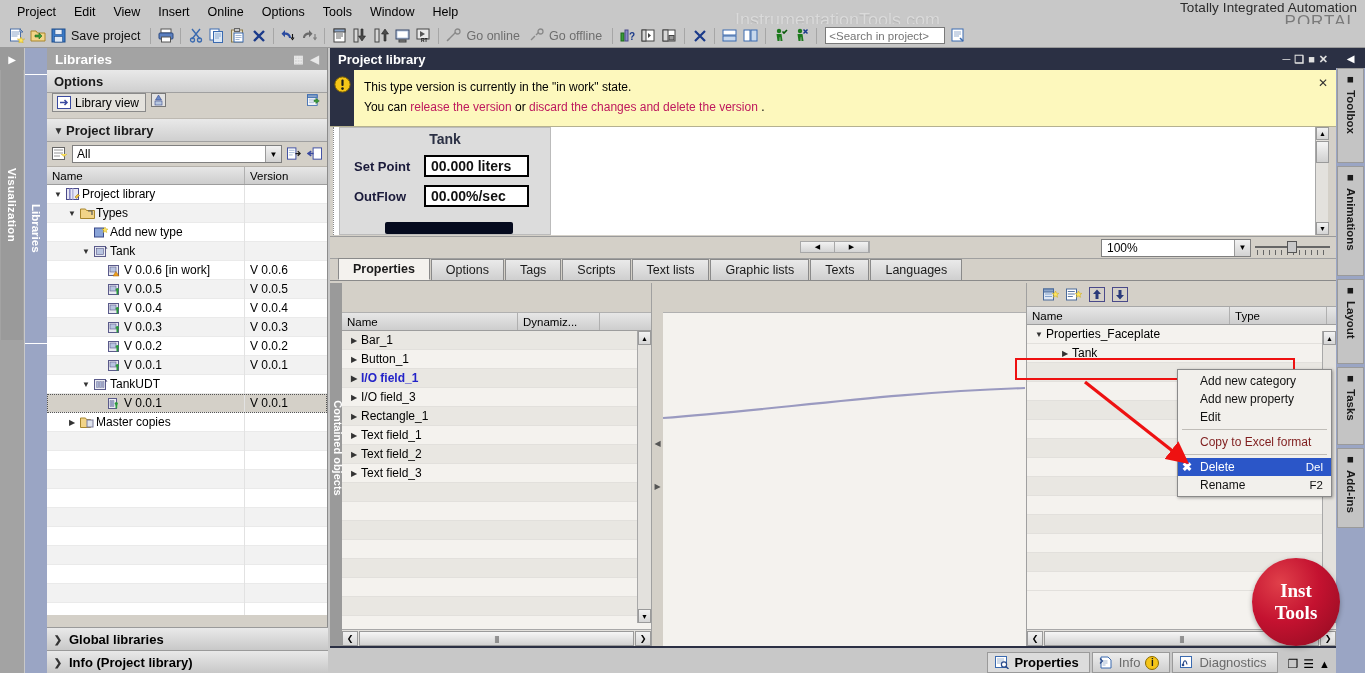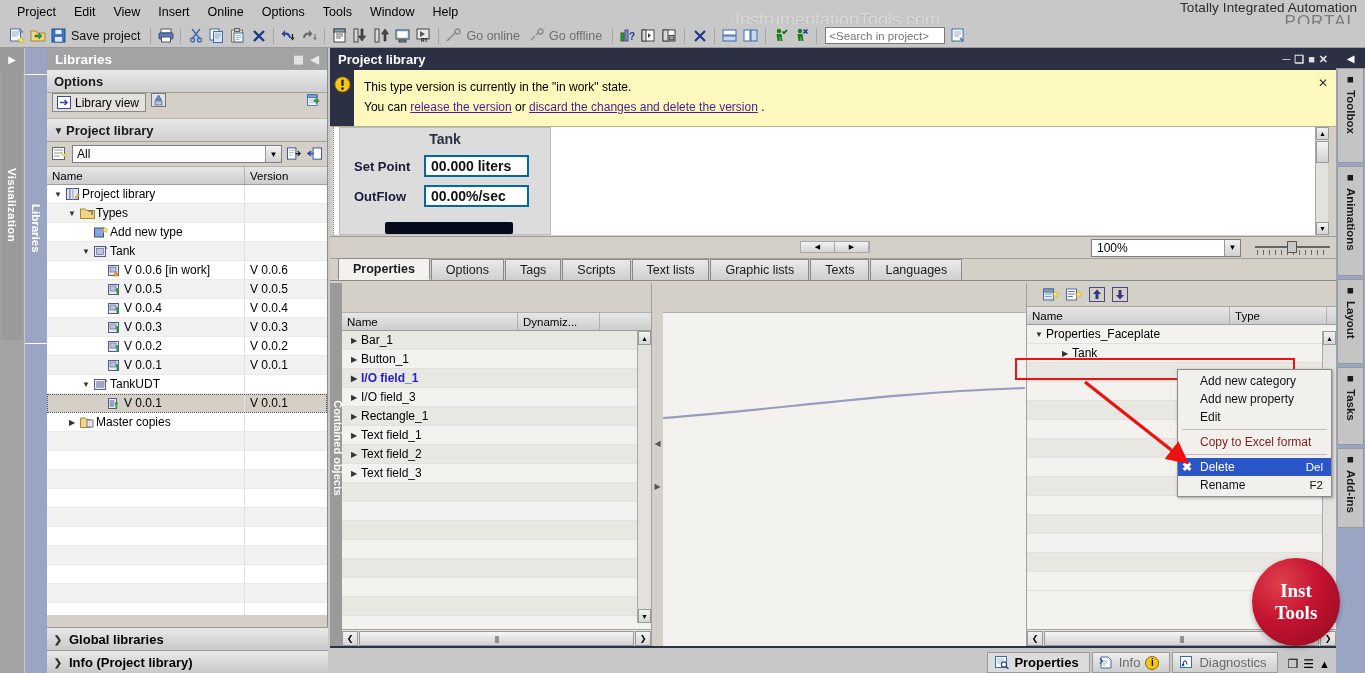--- a/index.html
+++ b/index.html
@@ -167,21 +167,21 @@
   }
   .ed-title .wc { margin-left: auto; display: flex; gap: 4px; padding-right: 8px; align-items: center;}
   .ed-title .wc span { font-size: 11px; color: #e0e0e0; }
 
   .notice {
     position: relative; height: 57px; background: #fdf8bd;
     border-bottom: 1px solid #b5b190; display: flex;
   }
   .notice .ibox { width: 24px; display: flex; align-items: flex-start; justify-content: center; padding-top: 6px; background:#2b3044;}
   .notice .body { flex: 1; padding: 7px 10px 0 10px; font-size: 12px; line-height: 20px; }
-  .notice a { color: #4c1d95; text-decoration: underline; cursor: pointer; }
+  .notice a { color: #be185d; cursor: pointer; }
   .notice .closex {
     position: absolute; right: 8px; top: 6px; font-size: 12px; color: #333; cursor: default;
   }
 
   .canvas-area {
     position: relative; height: 110px; background: #d4d0c8;
     border-bottom: 1px solid #9a9a9a; overflow: hidden;
   }
   .canvas-inner {
     position: absolute; left: 3px; top: 0; width: 995px; height: 108px;
@@ -191,21 +191,21 @@
     border-left: 1px dotted #888;
   }
   .faceplate {
     position: absolute; left: 5px; top: 0; width: 212px; height: 108px;
     background: #dcdcdc; border: 1px solid #bbb;
   }
   .fp-title { text-align: center; font-size: 14px; font-weight: bold; color: #2b3044; margin-top: 3px;}
   .fp-row { display: flex; align-items: center; margin-top: 8px; padding-left: 14px; }
   .fp-lbl { width: 70px; font-size: 13px; font-weight: bold; color: #1a1a3a; }
   .fp-val {
-    background: #fff; border: 2px solid #0369a1; font-size: 14px; font-weight: bold;
+    background: #fff; border: 2px solid #000000; font-size: 14px; font-weight: bold;
     padding: 1px 5px; color: #111; min-width: 105px;
   }
   .fp-btn {
     position: absolute; left: 45px; bottom: 0; width: 128px; height: 12px;
     background: #050a1e; border-radius: 2px;
   }
   .vscroll-canvas {
     position: absolute; right: 0; top: 0; width: 13px; height: 108px;
     background: #e3e1dd; border-left: 1px solid #a8a8a8;
   }
@@ -214,21 +214,21 @@
     border: 1px solid #9a9a9a; font-size: 7px; display:flex; align-items:center; justify-content:center;
   }
   .vscroll-canvas .dn { position: absolute; bottom: 0; }
   .vscroll-canvas .thumb {
     position:absolute; left:0; top:14px; width: 13px; height: 22px;
     background: linear-gradient(#f5f5f5,#d0d0d0); border: 1px solid #9a9a9a;
   }
 
   .zoombar {
     height: 22px; background: #d4d0c8; display: flex; align-items: center;
-    justify-content: flex-end; padding-right: 6px; gap: 14px;
+    justify-content: flex-end; padding-right: 6px; gap: 4px;
     border-bottom: 1px solid #a0a0a0; position: relative;
   }
   .hscroll-mini {
     position: absolute; left: 470px; top: 4px; width: 70px; height: 12px;
     background: #e0ded9; border: 1px solid #a8a8a8; display: flex;
   }
   .hscroll-mini div { flex:1; display:flex; align-items:center; justify-content:center; font-size:7px; background: linear-gradient(#f2f2f2,#d4d4d4); border-right:1px solid #a8a8a8;}
   .zcombo {
     width: 150px; height: 18px; background: #fff; border: 1px solid #7f7f7f;
     font-size: 12px; display:flex; align-items:center; padding-left: 5px; position: relative;

